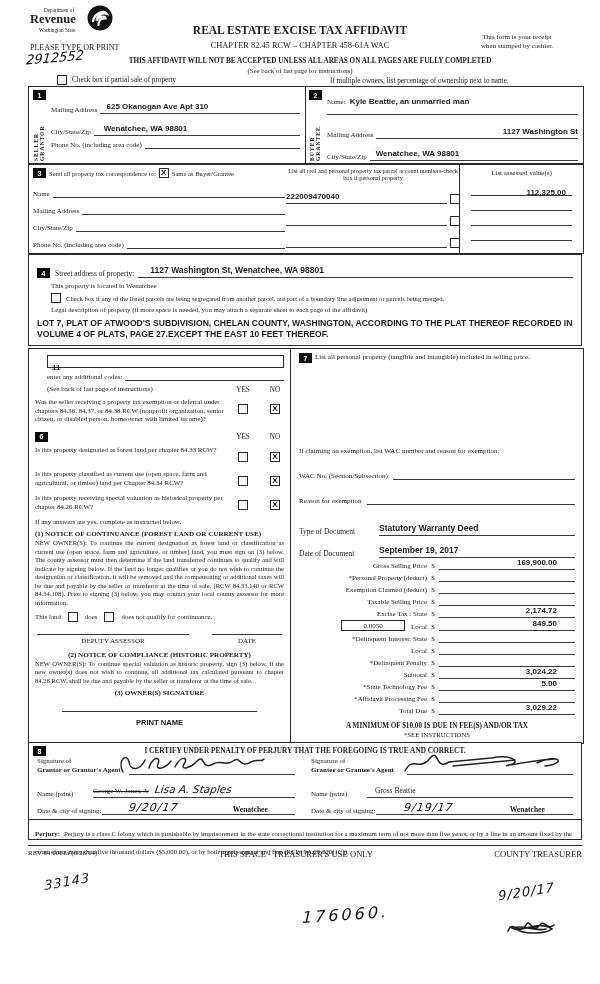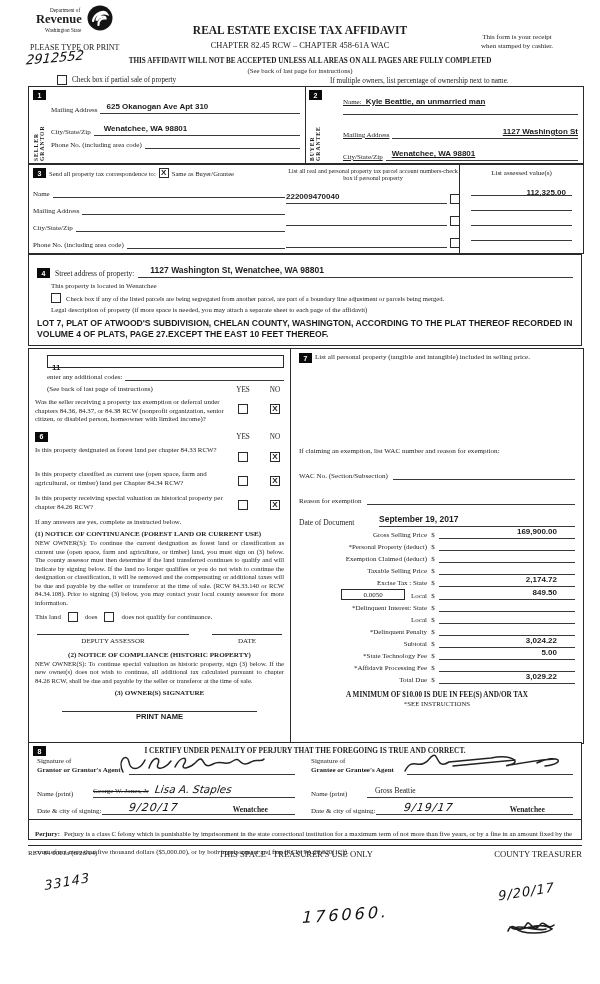--- a/index.html
+++ b/index.html
@@ -41,21 +41,21 @@
   .sig-rule{border-top:1px solid #333;height:1px;}
   .struckname{font-size:7px;text-decoration:line-through;}
   .half{position:absolute;top:0;bottom:0;}
   .ctr{text-align:center;}
 </style>
 </head>
 <body>
 
 <div class="page">
 
-  <div class="abs" style="left:36px;top:7px;width:70px;">
+  <div class="abs" style="left:30px;top:7px;width:70px;">
     <div style="font-size:5.2px;margin-left:14px;">Department of</div>
     <div style="font:bold 12.5px 'Liberation Serif',serif;margin-top:-1px;">Revenue</div>
     <div style="font-size:5.2px;margin-left:9px;">Washington State</div>
   </div>
   <svg class="abs" style="left:86px;top:4px;" width="28" height="28" viewBox="0 0 28 28">
     <circle cx="14" cy="14" r="12.5" fill="#141414"></circle>
     <path d="M7 17 C9 8 19 6 21 10 C16 8 11 12 10.5 16.5 C14 11 20 12 19.5 14.5 C15 14 12 17 12.5 21" stroke="#fff" fill="none" stroke-width="2.2" stroke-linecap="round"></path>
   </svg>
 
   <div class="abs ttl-b" style="left:120px;top:24px;width:360px;text-align:center;font-size:11.5px;">REAL ESTATE EXCISE TAX AFFIDAVIT</div>
@@ -99,21 +99,21 @@
           <span class="ul" style="margin-left:3px;"></span>
         </div>
       </div>
     </div>
     <div class="half" style="left:276px;right:0;">
       <span class="nb abs" style="left:4px;top:3px;">2</span>
       <div class="vwrap">
         <span>BUYER</span>
         <span>GRANTEE</span>
       </div>
-      <div class="abs" style="left:38px;right:5px;top:3px;text-decoration:underline;">
+      <div class="abs" style="left:22px;right:5px;top:3px;">
         <div style="height:24px;border-bottom:1px solid #3a3a3a;">
           <span class="lbl">Name:</span>
           <span class="fillv">Kyle Beattie, an unmarried man</span>
         </div>
         <div class="fr" style="margin-top:5px;">
           <span class="lbl">Mailing Address</span>
           <span class="ul" style="margin-left:3px;text-align:right;"><span class="fillv" style="padding-left:6px;">1127 Washington St</span></span>
         </div>
         <div class="fr" style="margin-top:3px;">
           <span class="lbl">City/State/Zip</span>
@@ -270,41 +270,45 @@
         <div style="width:70px;">
           <div class="sig-rule"></div>
           <div class="dep-lbl">DATE</div>
         </div>
       </div>
 
       <div class="ttl-b ctr" style="font-size:7.1px;margin-top:6px;">(2) NOTICE OF COMPLIANCE (HISTORIC PROPERTY)</div>
       <div class="para" style="margin-top:1px;">NEW OWNER(S): To continue special valuation as historic property, sign (3) below. If the new owner(s) does not wish to continue, all additional tax calculated pursuant to chapter 84.26 RCW, shall be due and payable by the seller or transferor at the time of sale.</div>
       <div class="ttl-b ctr" style="font-size:7.1px;margin-top:4px;">(3) OWNER(S) SIGNATURE</div>
       <div style="width:195px;margin:12px auto 0;border-bottom:1px solid #333;height:2px;"></div>
-      <div class="ctr" style="font:bold 7.6px 'Liberation Sans',sans-serif;margin-top:0;text-align:center;">PRINT NAME</div>
+      <div class="ctr" style="font:bold 7.6px 'Liberation Sans',sans-serif;margin-top:6px;text-align:center;">PRINT NAME</div>
     </div>
 
     <div class="half" style="left:262px;right:0;padding:4px 8px;box-sizing:border-box;">
 
       <div style="display:flex;gap:3px;">
         <span class="nb">7</span>
         <span style="font-size:7.1px;line-height:1.3;flex:1;">List all personal property (tangible and intangible) included in selling price.</span>
       </div>
 
       <div style="font-size:7.1px;margin-top:84px;">If claiming an exemption, list WAC number and reason for exemption:</div>
 
       <div class="fr" style="margin-top:15px;">
         <span style="font-size:7.1px;">WAC No. (Section/Subsection)</span>
         <span class="ul" style="flex:1;margin-left:5px;"></span>
       </div>
       <div class="fr" style="margin-top:15px;">
         <span style="font-size:7.1px;">Reason for exemption</span>
         <span class="ul" style="flex:1;margin-left:5px;"></span>
       </div>
 
+      <div class="fr" style="margin-top:12px;">
+        <span style="font-size:7.5px;width:80px;flex:0 0 auto;">Type of Document</span>
+        <span class="ul" style="flex:1;"><span class="fillv" style="font-size:8.5px;">Statutory Warranty Deed</span></span>
+      </div>
       <div class="fr" style="margin-top:3px;">
         <span style="font-size:7.5px;width:80px;flex:0 0 auto;">Date of Document</span>
         <span class="ul" style="flex:1;"><span class="fillv" style="font-size:8.5px;">September 19, 2017</span></span>
       </div>
 
       <div style="">
         <div class="mrow">
           <div class="mlabel">Gross Selling Price</div>
           <div class="mdollar">$</div>
           <div class="mline"><span class="mval">169,900.00</span></div>

